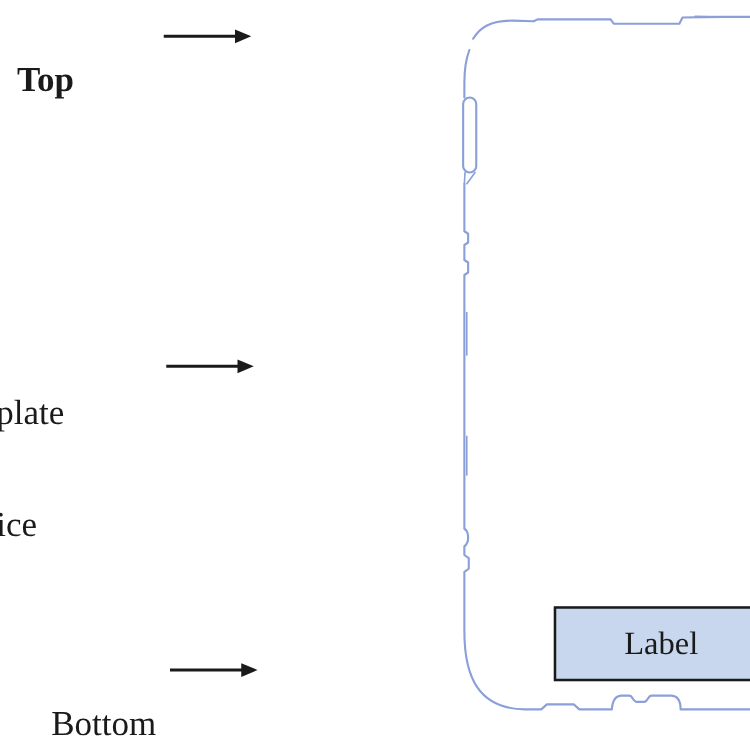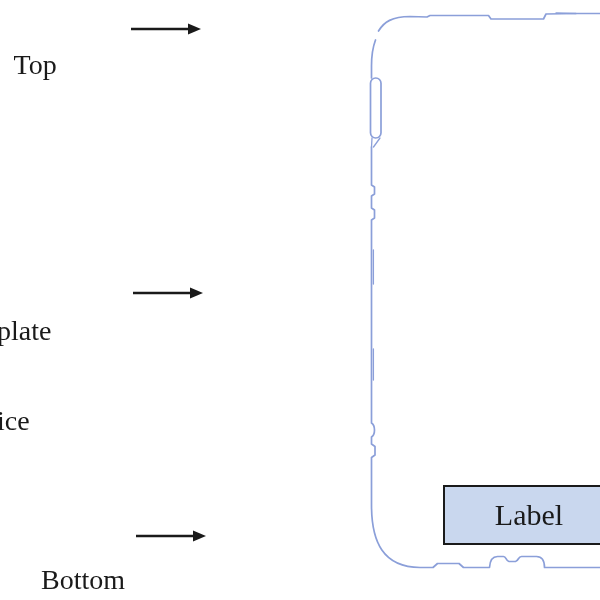--- a/index.html
+++ b/index.html
@@ -14,21 +14,21 @@
     background: var(--c-background, #ffffff);
     color: var(--c-text, #1a1a1a);
     font-family: "Liberation Serif", serif;
   }
   .ann-text {
     position: absolute;
     font-size: 28px;
     line-height: 30px;
     white-space: pre;
   }
-  #ann-top    { left: 0px;   top: 20px; }
+  #ann-top    { left: 0px;   top: 20px; font-weight: bold; }
   #ann-middle { left: -3px;  top: 256px; }
   #ann-bottom { left: 27px;  top: 535px; }
   .arrow-svg { position: absolute; width: 74px; height: 16px; }
   #arrow-top    { left: 128px; top: 21px; }
   #arrow-middle { left: 130px; top: 285px; }
   #arrow-bottom { left: 133px; top: 528px; }
   .arrow-line { stroke: var(--c-arrow, #1a1a1a); stroke-width: 2.4; }
   .arrow-head { fill: var(--c-arrow, #1a1a1a); }
   .device-svg { position: absolute; left: 0; top: 0; width: 600px; height: 600px; }
   .outline-path {
@@ -45,21 +45,21 @@
     top: 485px;
     width: 172px;
     height: 60px;
     box-sizing: border-box;
     background: var(--c-label-fill, #c9d7ee);
     border: 2px solid var(--c-label-border, #1a1a1a);
     display: flex;
     align-items: center;
     justify-content: center;
   }
-  .label-box span { font-size: 30px; }
+  .label-box span { font-size: 26px; }
 </style>
 </head>
 <body>
 
 <svg class="device-svg" viewBox="0 0 600 600" xmlns="http://www.w3.org/2000/svg">
 
   <path class="outline-path" d="
     M 600,13.5 L 578,13.5 L 546,14 L 543.5,19 L 491,19 L 488.5,15.5
     L 430,15.5 L 427,17 L 410,16.5
     C 392,16.5 384,22 378.5,31

